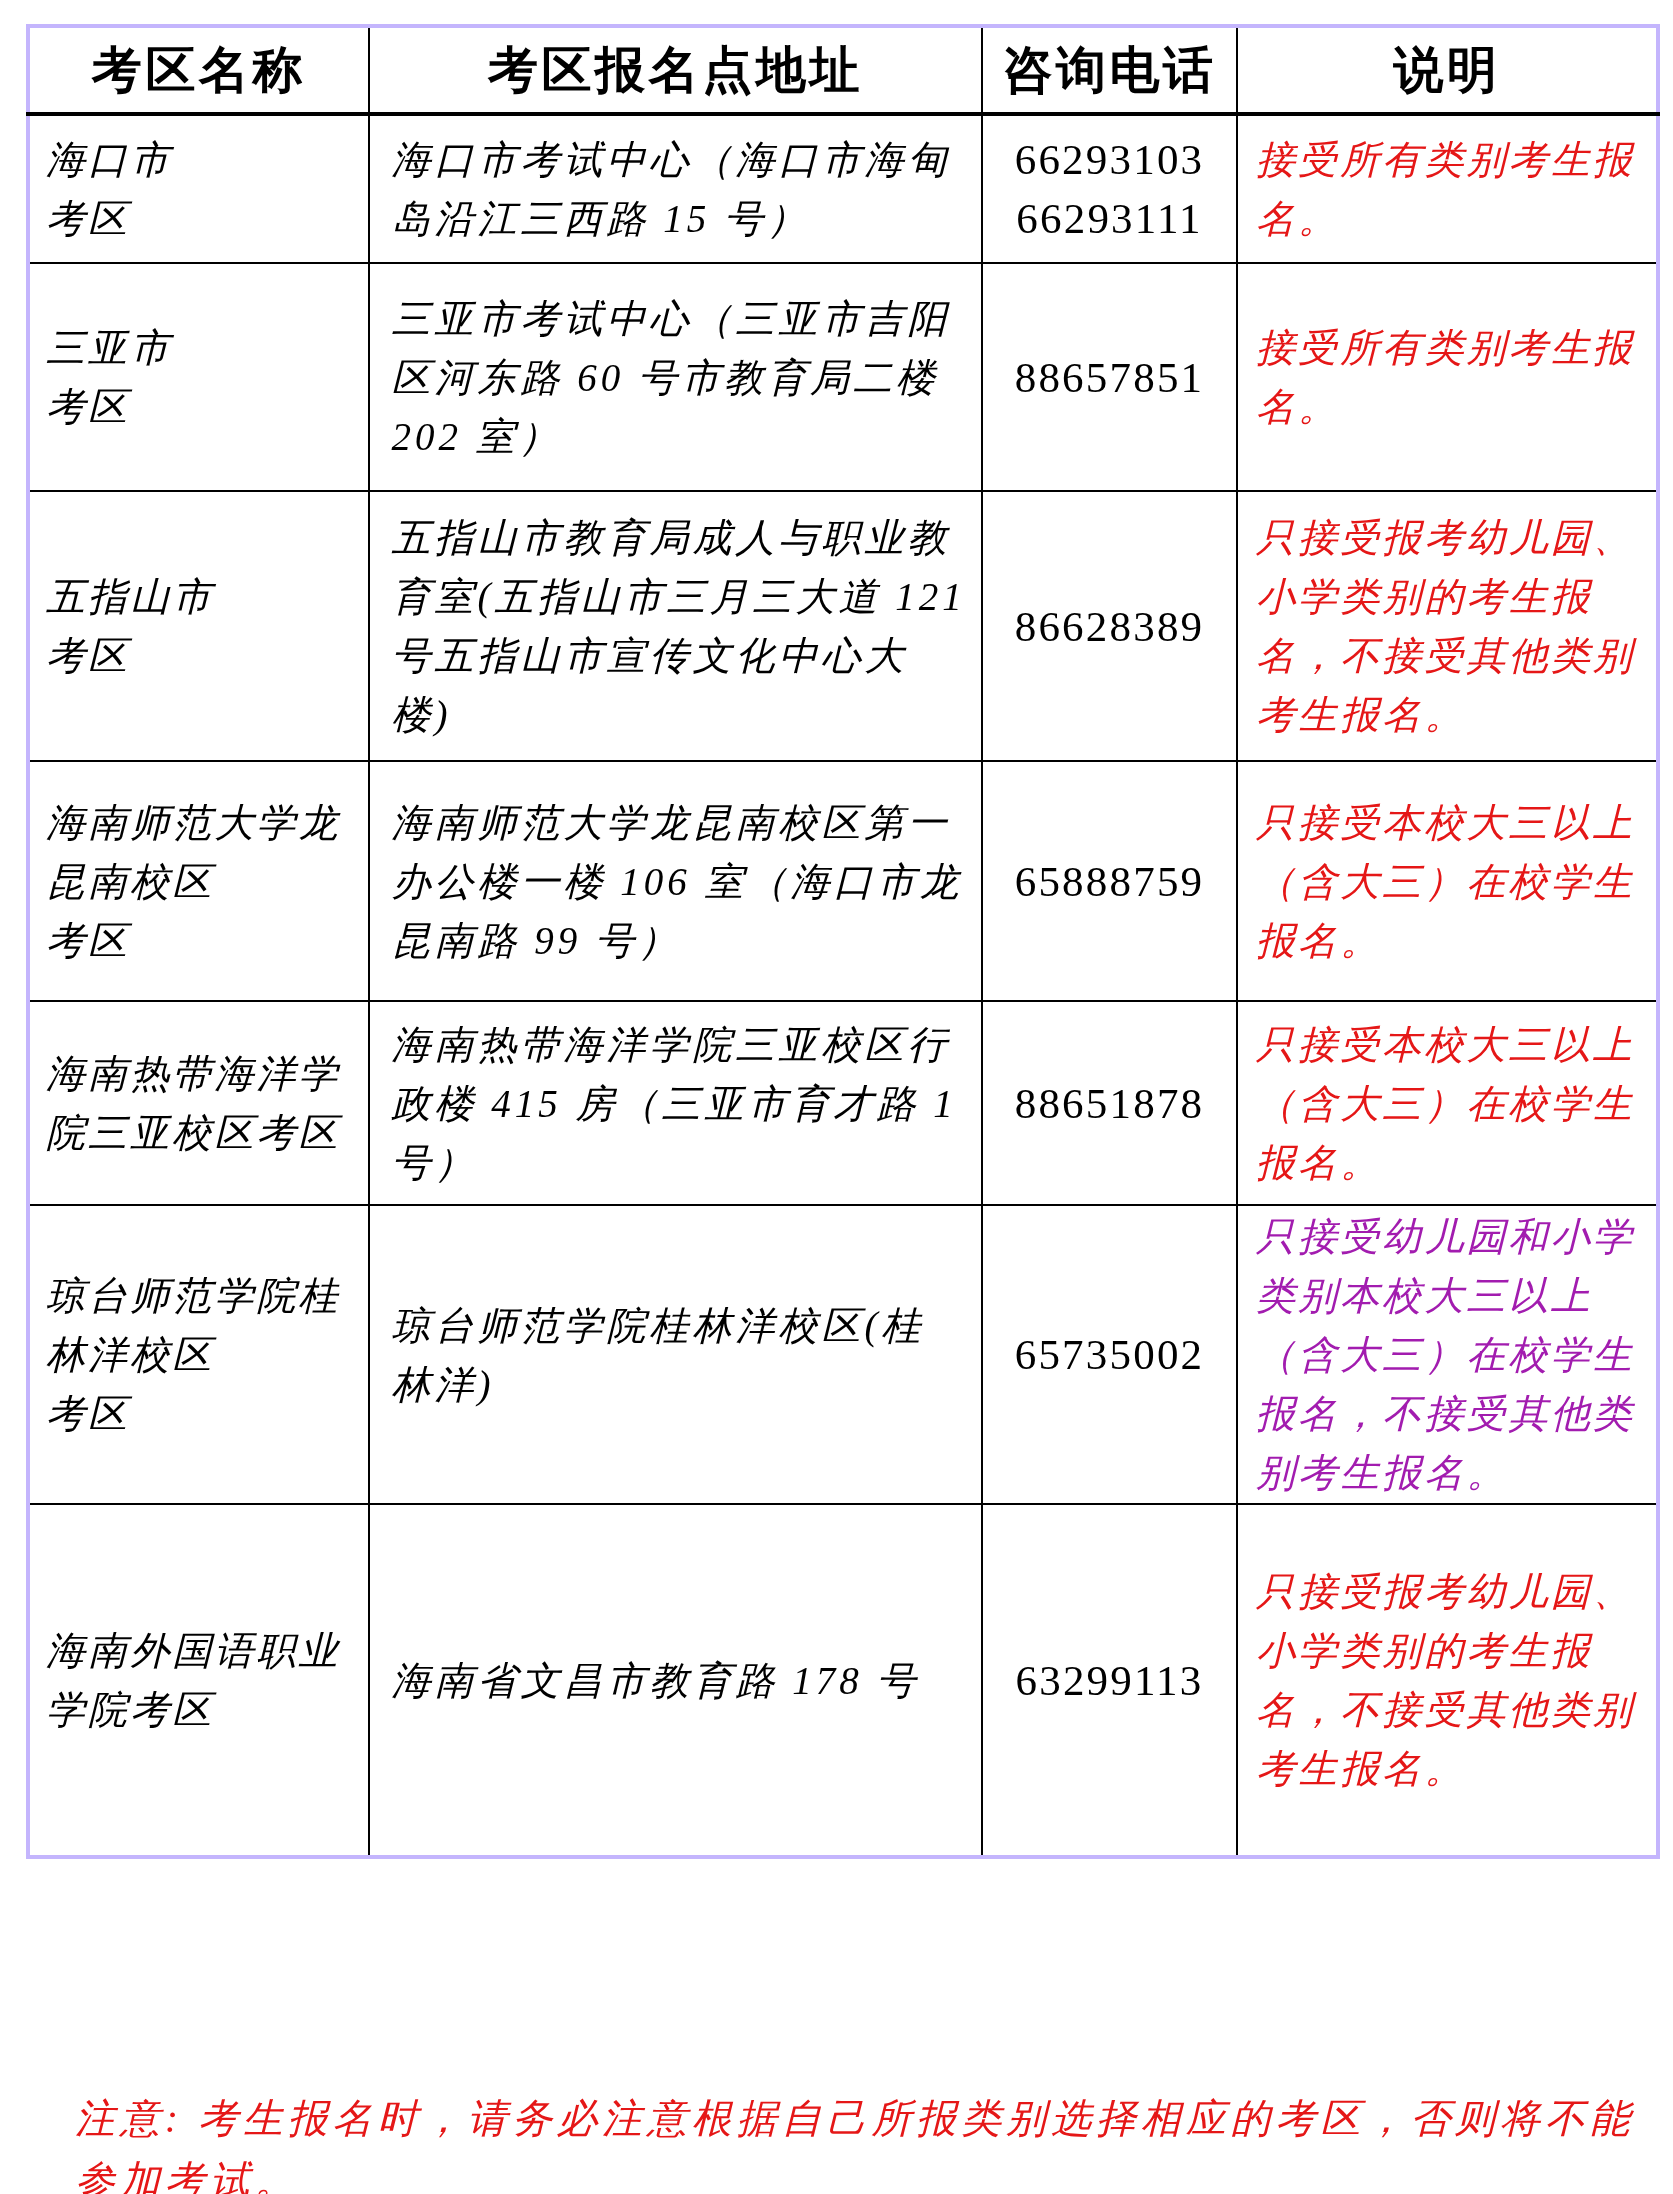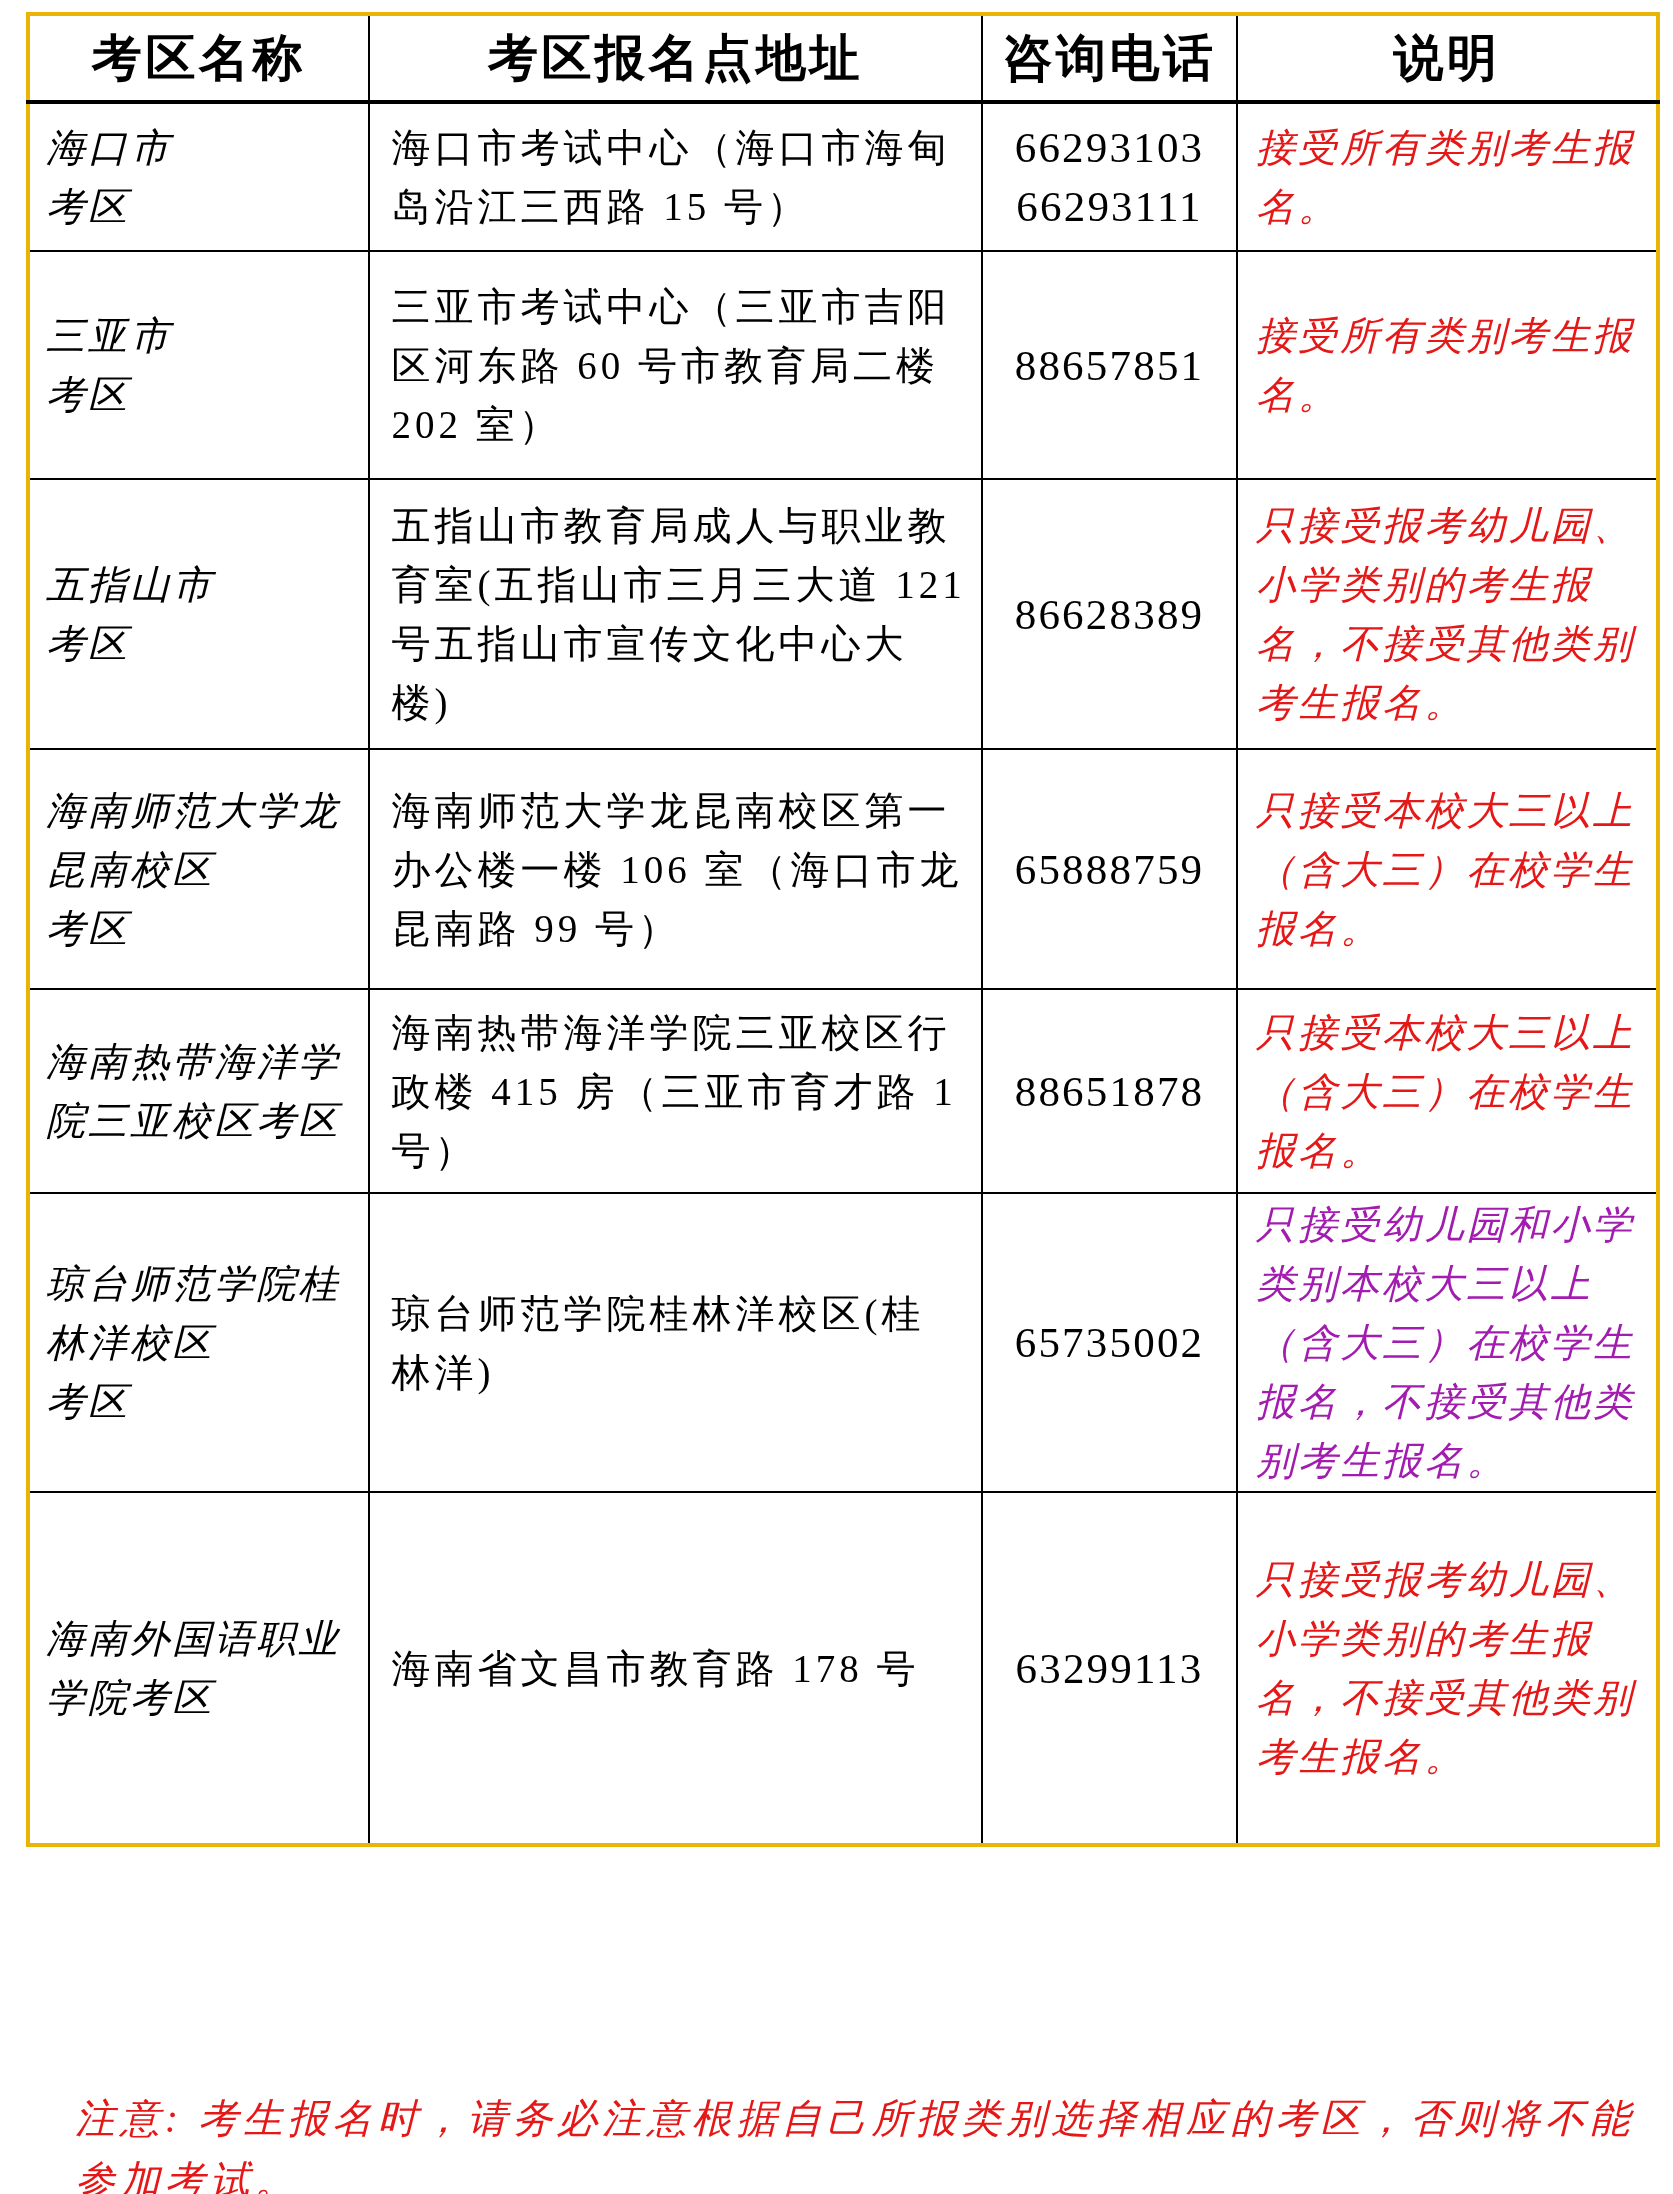--- a/index.html
+++ b/index.html
@@ -10,25 +10,25 @@
   body {
     position: relative;
     width: 1674px;
     height: 2194px;
     font-family: "Liberation Serif", "DejaVu Serif", serif;
     color: #000000;
   }
   table.exam-table {
     position: absolute;
     left: 26px;
-    top: 12px;
+    top: 24px;
     width: 1629px;
     table-layout: fixed;
     border-collapse: collapse;
-    border: 4px solid #eab308;
+    border: 4px solid #c4b5fd;
   }
   col.c-name    { width: 341px;  }
   col.c-address { width: 613px; }
   col.c-phone   { width: 255px;  }
   col.c-note    { width: 421px;  }
 
   th, td {
     border: 2.7px solid #000000;
     vertical-align: middle;
     overflow: hidden;
@@ -49,20 +49,21 @@
   td.name {
     padding-left: 16px;
     padding-right: 3.6px;
     letter-spacing: 3.1px;
     font-style: italic;
   }
   td.address {
     padding-left: 21.5px;
     padding-right: 8px;
     letter-spacing: 4px;
+    font-style: italic;
   }
   td.phone {
     text-align: center;
     font-size: 43px;
     letter-spacing: 2.2px;
   }
   td.note {
     padding-left: 18px;
     padding-right: 6.3px;
     letter-spacing: 3.1px;

